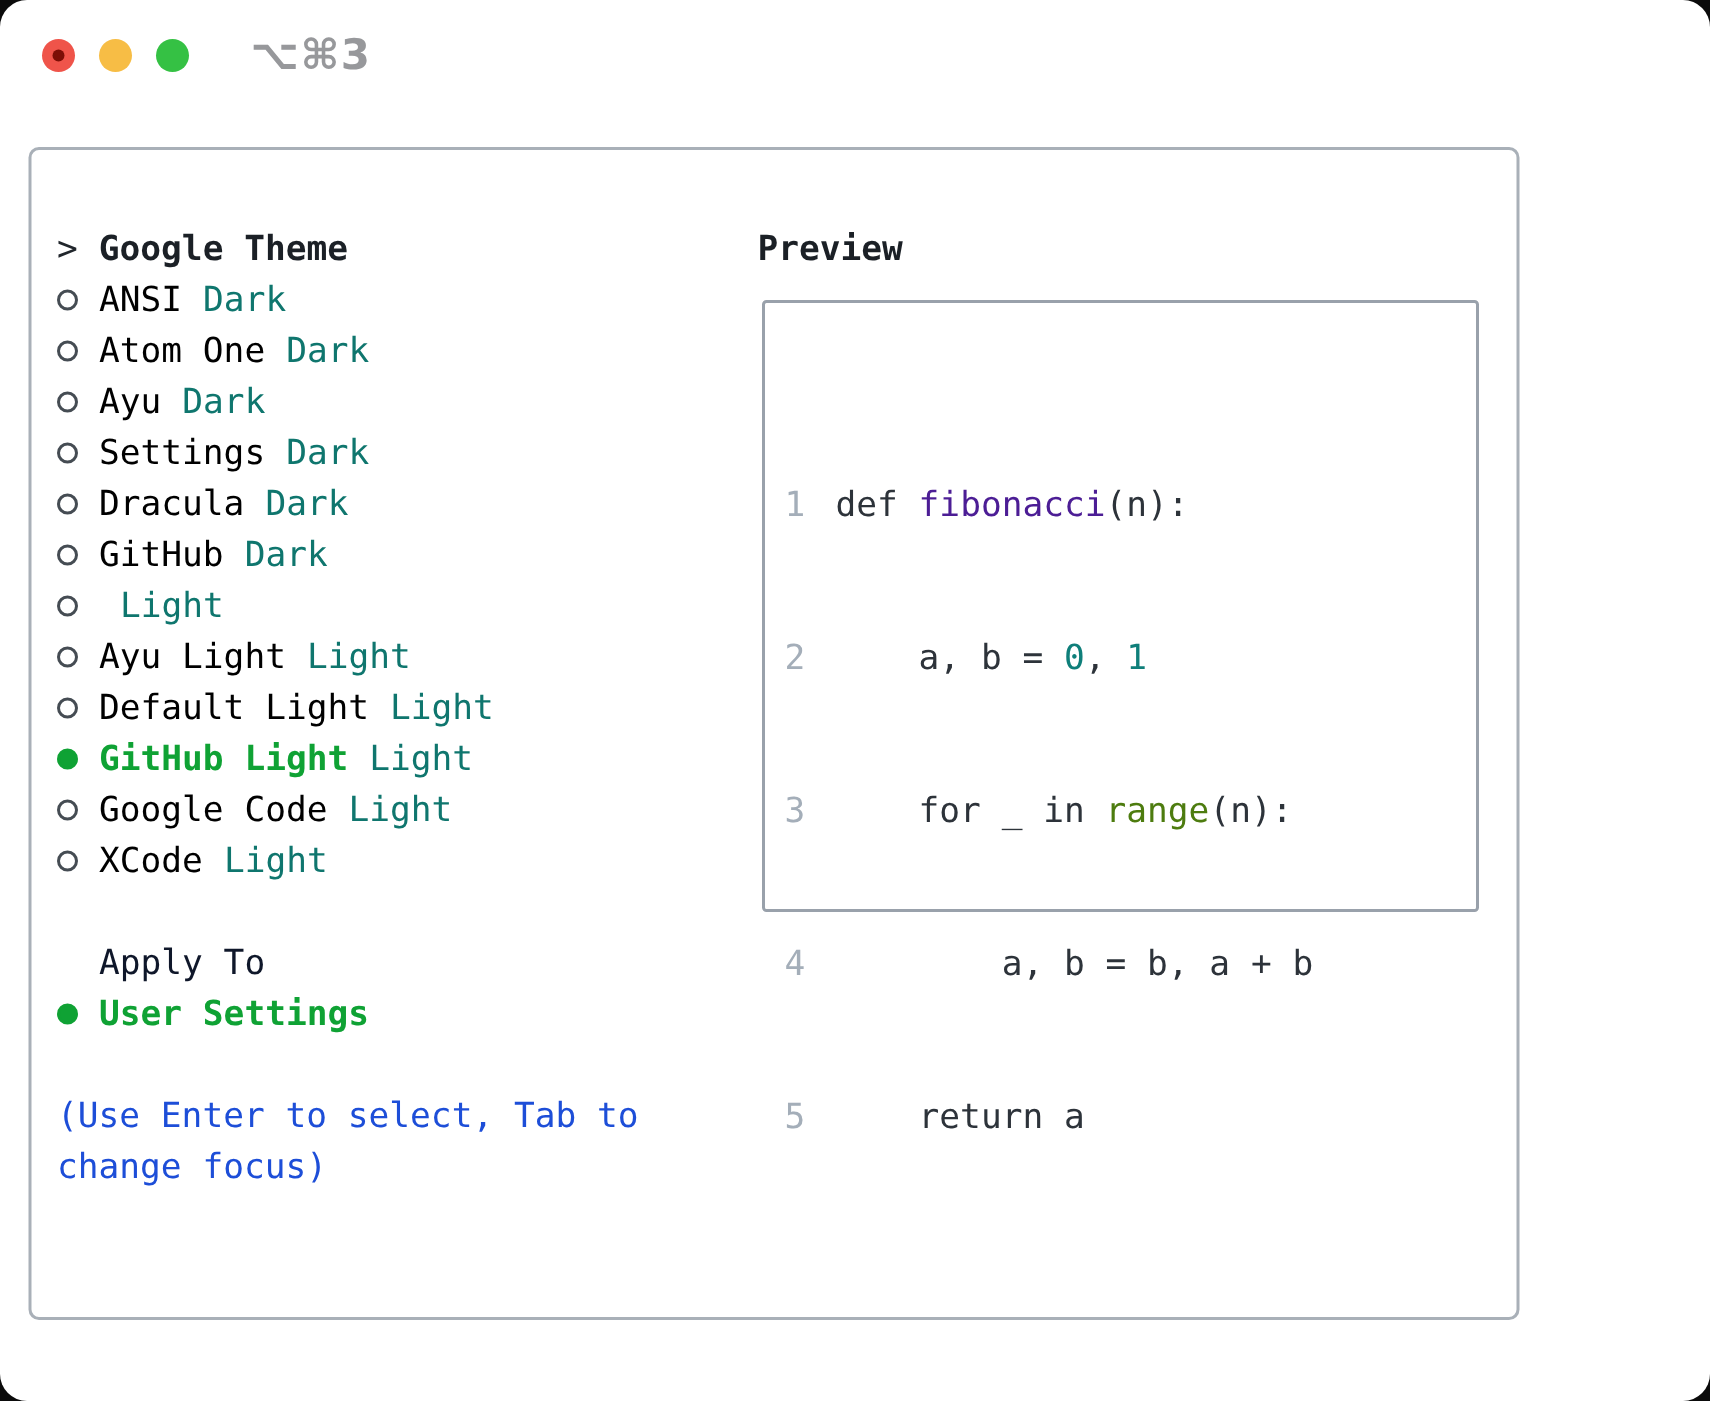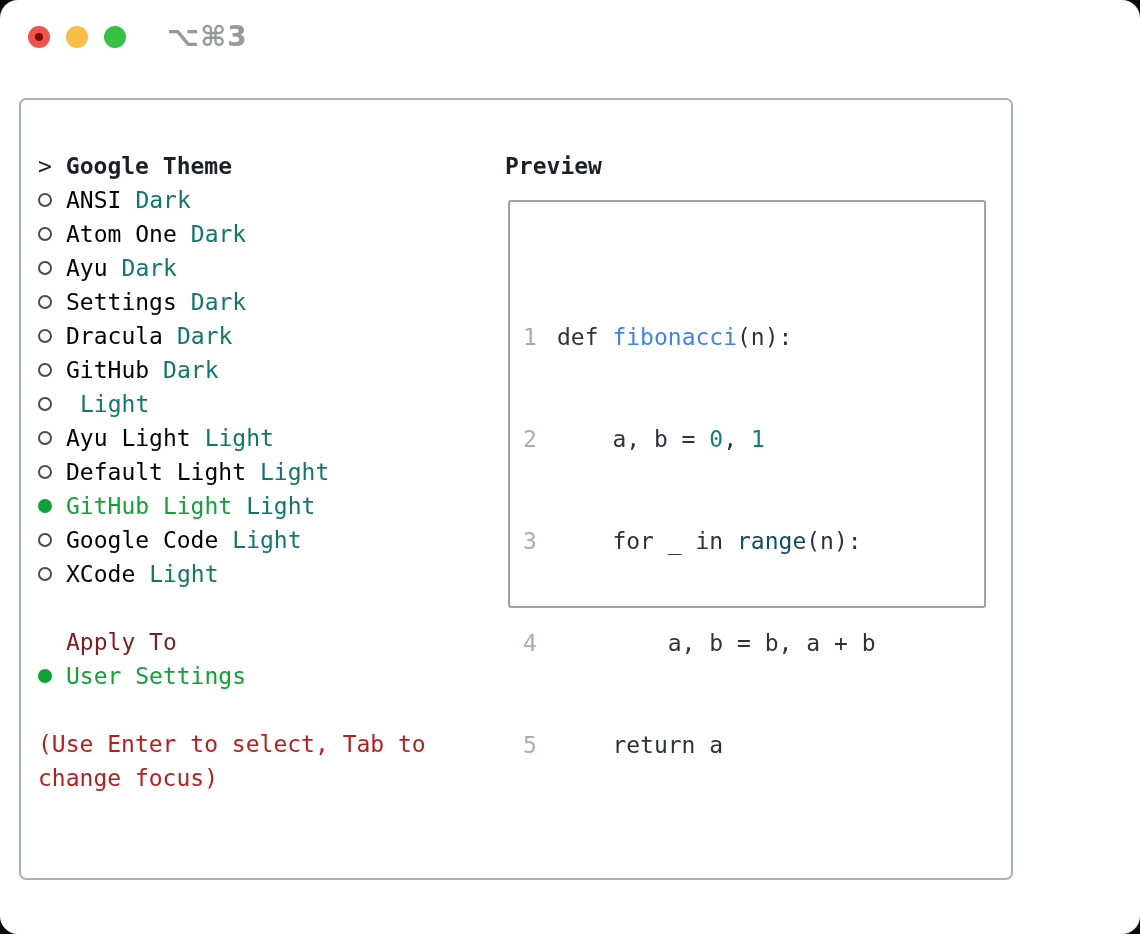--- a/index.html
+++ b/index.html
@@ -43,44 +43,44 @@
   .row { height:34px; display:flex; align-items:center; white-space:pre; }
   .prompt { color:#21262c; margin-right:14px; }
   .title-label { font-weight:bold; color:#1b2026; }
   .radio {
     width:14px; height:14px; box-sizing:border-box;
     border:2.5px solid #454c53; border-radius:50%;
     margin-right:14px; flex:none;
   }
   .row.selected .radio { background:#0fa234; border-color:#0fa234; }
   .name { color:#000000; }
-  .row.selected .name { color:#0fa234; }
+  .row.selected .name { color:#0fa234;font-weight:bold; }
   .variant { color:#0f766e; margin-left:14px; }
-  .apply-title { color:#7f1d1d; margin-left:28px;text-align:right; }
-  .hint { color:#b91c1c; }
+  .apply-title { color:#0f172a; margin-left:28px;text-align:right; }
+  .hint { color:#1d4ed8; }
   .blank { height:34px; }
   
   .preview-title {
     position:absolute; left:505px; top:149px;
     height:34px; line-height:34px;
     font-size:23px; font-weight:bold; color:#1b2026;
   }
   .preview-box {
     position:absolute; left:508px; top:200px;
     width:478px; height:408px;
     border:2px solid #99a1ab; border-radius:3px;
     box-sizing:border-box;
   }
   .codewrap { position:absolute; left:523px; top:252px; white-space:pre; }
   .cl { height:34px; }
   .ln { display:inline-block; width:34px; color:#a4aeb9; }
   .k  { color:#2d333a; }
-  .fn { color:#3b82f6; }
+  .fn { color:#4c1d95; }
   .nm { color:#0f7f7a; }
-  .bi { color:#0c4a6e;text-align:right; }
+  .bi { color:#4d7c0f;text-align:right; }
 </style>
 </head>
 <body>
 
 <div class="window">
 
   <div class="traffic">
     <div class="light red">
         <span class="dot"></span>
       </div>

